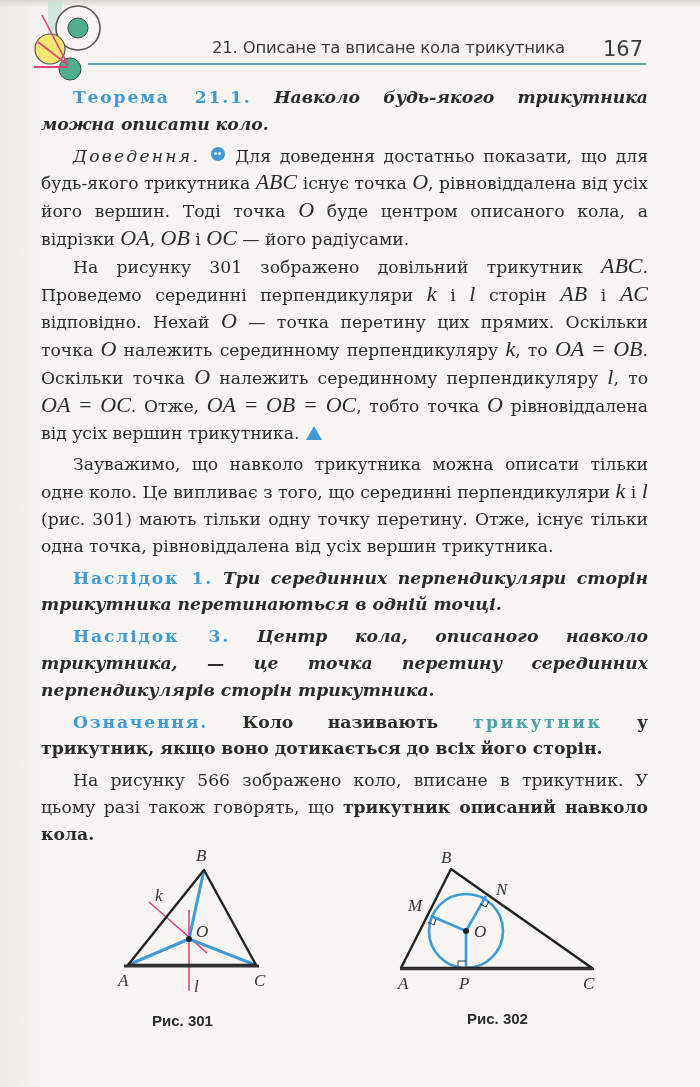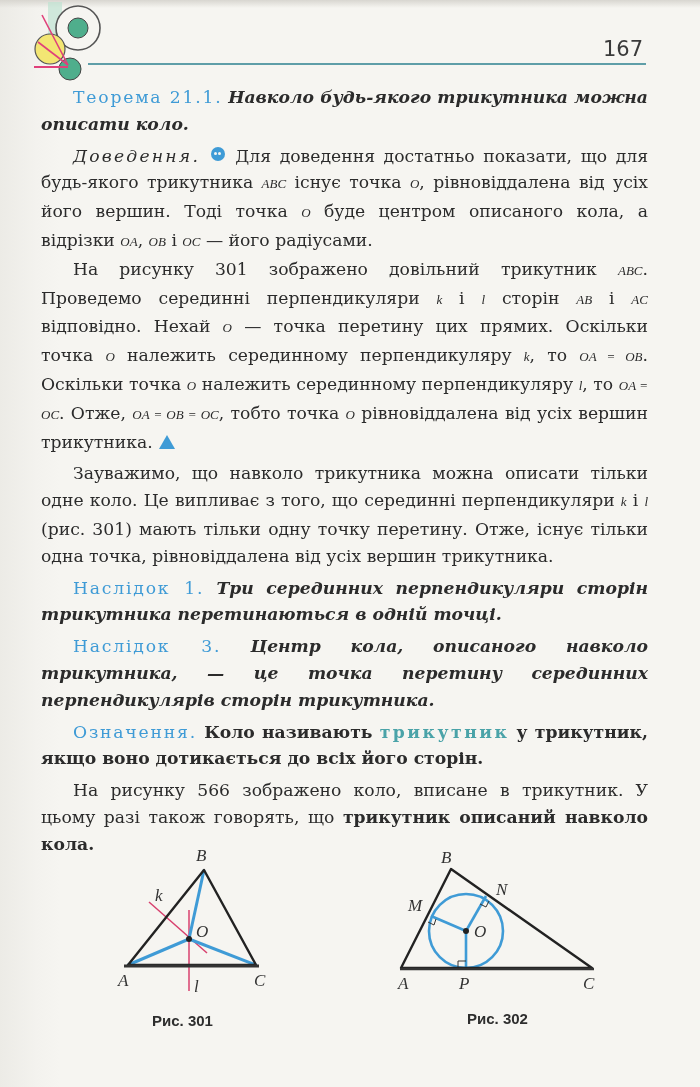--- a/index.html
+++ b/index.html
@@ -37,26 +37,26 @@
     }
     
     .content {
       position: absolute; left: 41px; top: 84px; width: 607px;
       font-size: 17.2px; line-height: 26.8px;
       text-align: justify;
     }
     .para { margin: 0; text-indent: 32px; }
     .para.block { margin-top: 5px; }
     .lead {
-      color: #3f9bd6; font-weight: normal; letter-spacing: 1.8px;
+      color: #3f9bd6; font-weight: bold; letter-spacing: 1.8px;
       font-family: "DejaVu Serif", "Liberation Serif", serif;
     }
     .stmt { font-style: italic; font-weight: bold; }
     .proof-word { font-style: italic; letter-spacing: 2.2px; }
-    .math { font-style: italic; font-family: "Liberation Serif", "DejaVu Serif", serif; font-size: 13px; }
+    .math { font-style: italic; font-family: "Liberation Serif", "DejaVu Serif", serif; font-size: 22px; }
     .bold { font-weight: bold; }
     .term { color: #4aa3a8; font-weight: bold; letter-spacing: 2.5px; }
     .proof-start {
       display: inline-block; width: 14px; height: 14px; border-radius: 50%;
       background: #3f9bd6; position: relative; vertical-align: 1px; margin: 0 2px;
     }
     .proof-start::before, .proof-start::after {
       content: ""; position: absolute; top: 5px; width: 3px; height: 3px; border-radius: 50%;
       background: #f6f5f1;
     }
@@ -90,20 +90,21 @@
     <rect x="20" y="0" width="14" height="40" fill="#bfe2d2" opacity="0.7"></rect>
     <circle cx="50" cy="26" r="22" fill="#f6f5f1" stroke="#555" stroke-width="1.6"></circle>
     <circle cx="50" cy="26" r="10" fill="#4fae8c" stroke="#444" stroke-width="1"></circle>
     <circle cx="22" cy="47" r="15" fill="#f3e673" stroke="#555" stroke-width="1.2"></circle>
     <circle cx="42" cy="67" r="11" fill="#4fae8c" stroke="#444" stroke-width="1"></circle>
     <line x1="6" y1="65" x2="40" y2="65" stroke="#e0407a" stroke-width="1.8"></line>
     <line x1="14" y1="13" x2="40" y2="63" stroke="#e0407a" stroke-width="1.6"></line>
     <line x1="10" y1="40" x2="40" y2="63" stroke="#e0407a" stroke-width="1.6"></line>
   </svg>
   <div class="header-rule"></div>
+  <div class="running-title">21. Описане та вписане кола трикутника</div>
   <div class="page-number">167</div>
 </div>
 
 <div class="content">
 
   <p class="para">
     <span class="lead">Теорема 21.1.</span>
     <span class="stmt">Навколо будь-якого трикутника можна описати коло.</span>
   </p>
 

